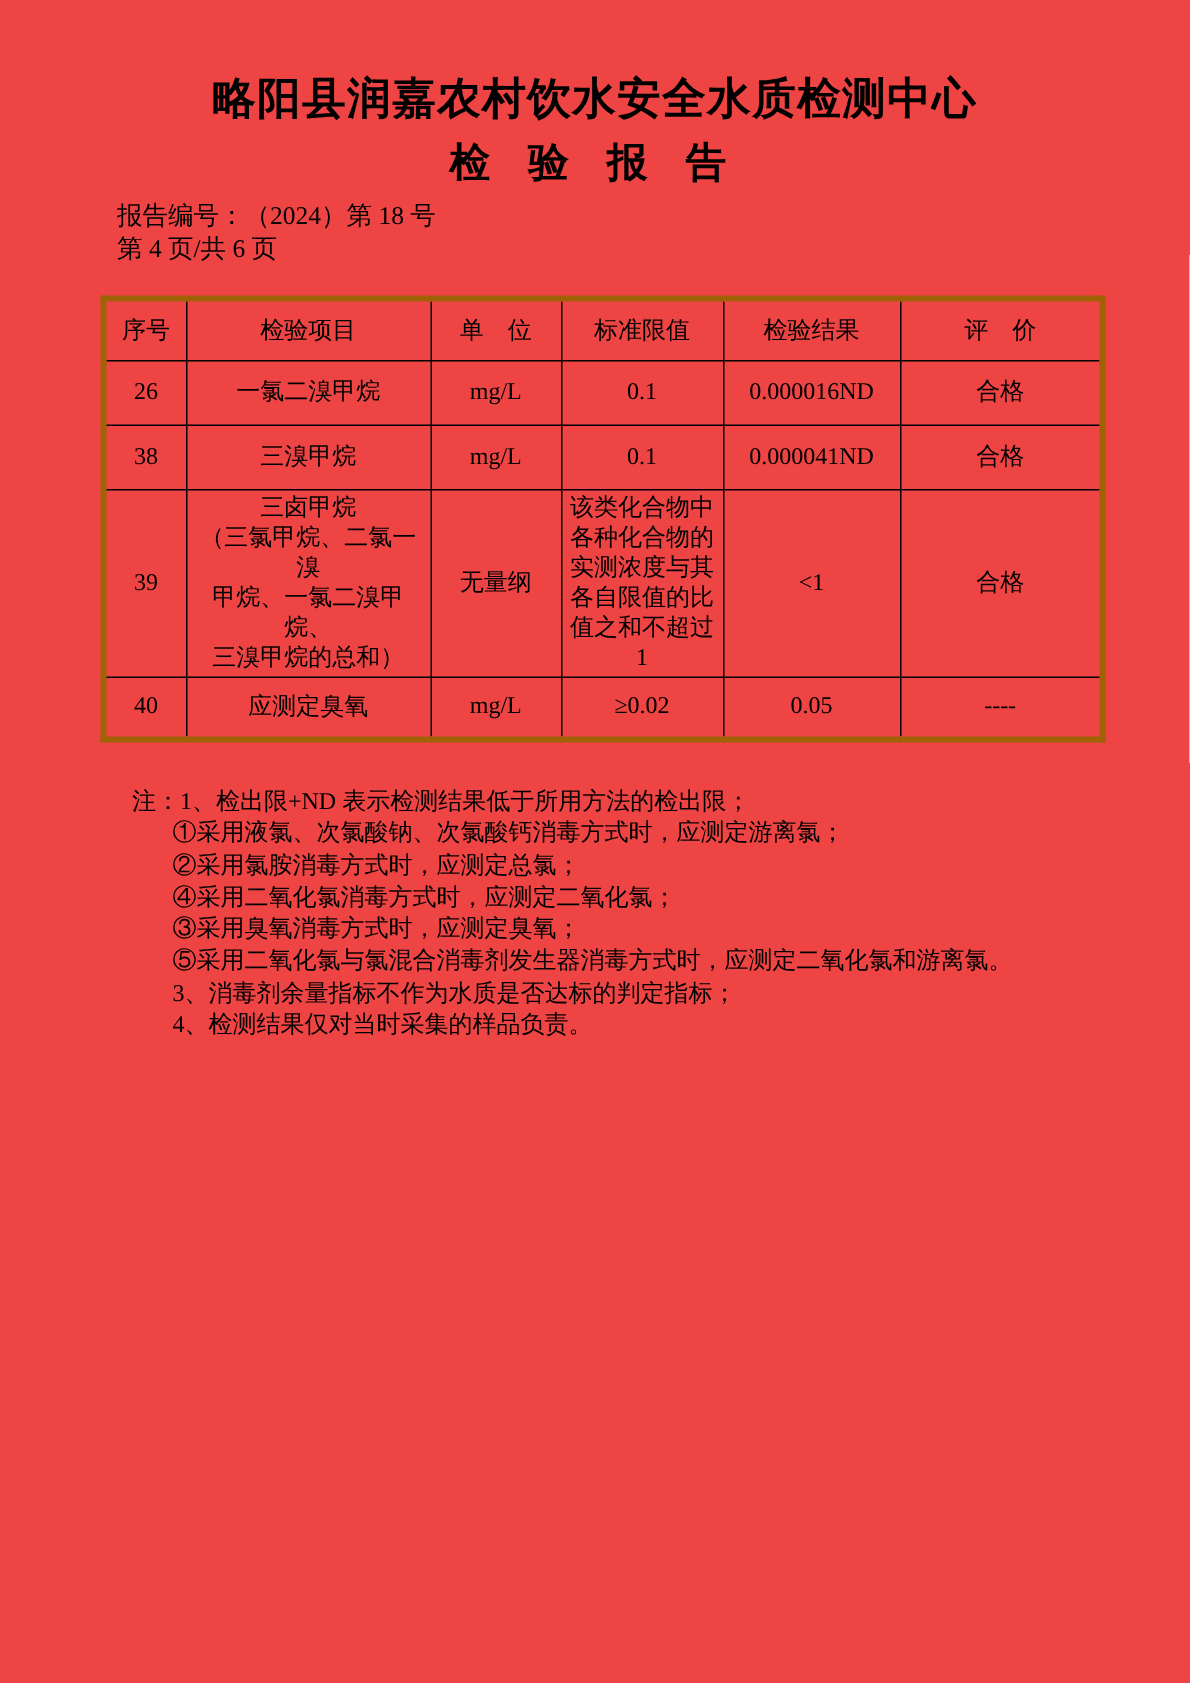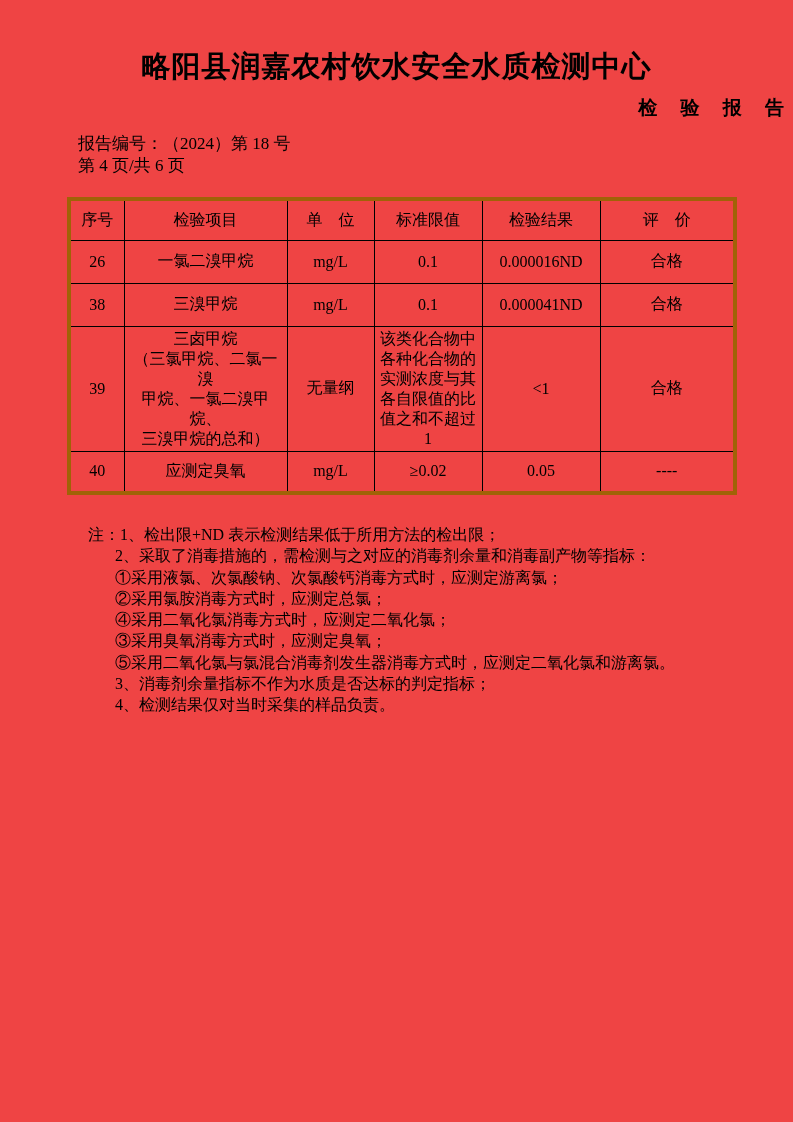--- a/index.html
+++ b/index.html
@@ -17,24 +17,24 @@
     padding-top: 50px;
     text-align: center;
     font-family: "Liberation Sans", sans-serif;
     font-weight: bold;
     font-size: 29px;
     letter-spacing: 1px;
     line-height: 32px;
   }
   .doc-subtitle {
     margin-top: 11px;
-    text-align: right;
+    text-align: center;
     font-family: "Liberation Sans", sans-serif;
     font-weight: bold;
-    font-size: 19px;
+    font-size: 27px;
     letter-spacing: 9px;
     line-height: 30px;
   }
   .report-meta {
     display: flex;
     justify-content: space-between;
     align-items: baseline;
     margin: 10px 62px 0 78px;
     font-size: 17px;
     line-height: 22px;
@@ -147,21 +147,20 @@
         <td>≥0.02</td>
         <td>0.05</td>
         <td>----</td>
       </tr>
     </tbody>
   </table>
 
   <div class="notes">
     <span class="note-first"><span>注：</span><span>1、检出限+ND 表示检测结果低于所用方法的检出限；</span></span>
     <div class="note-rest">
-      <span class="note-line">2、采取了消毒措施的，需检测与之对应的消毒剂余量和消毒副产物等指标：</span>
       <span class="note-line">①采用液氯、次氯酸钠、次氯酸钙消毒方式时，应测定游离氯；</span>
       <span class="note-line">②采用氯胺消毒方式时，应测定总氯；</span>
       <span class="note-line">④采用二氧化氯消毒方式时，应测定二氧化氯；</span>
       <span class="note-line">③采用臭氧消毒方式时，应测定臭氧；</span>
       <span class="note-line">⑤采用二氧化氯与氯混合消毒剂发生器消毒方式时，应测定二氧化氯和游离氯。</span>
       <span class="note-line">3、消毒剂余量指标不作为水质是否达标的判定指标；</span>
       <span class="note-line">4、检测结果仅对当时采集的样品负责。</span>
     </div>
   </div>
 

